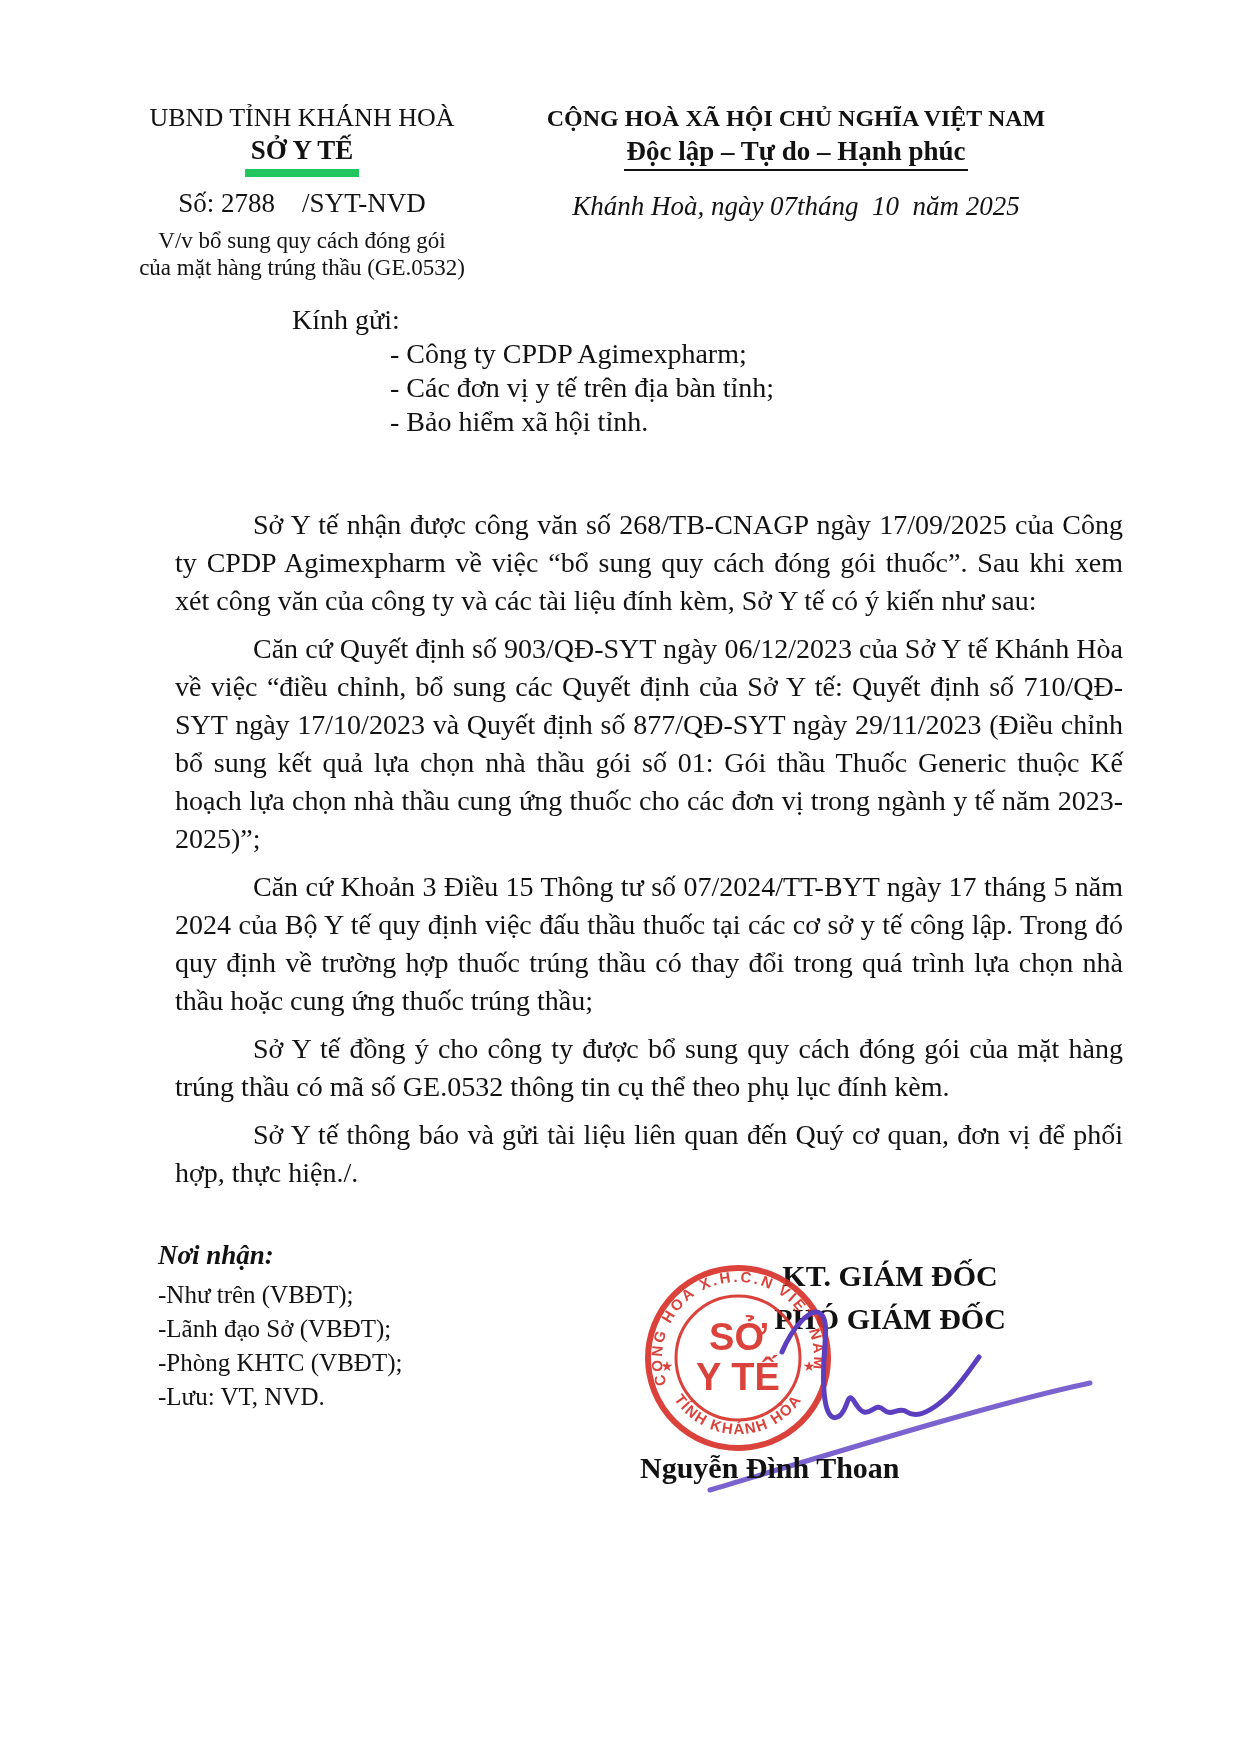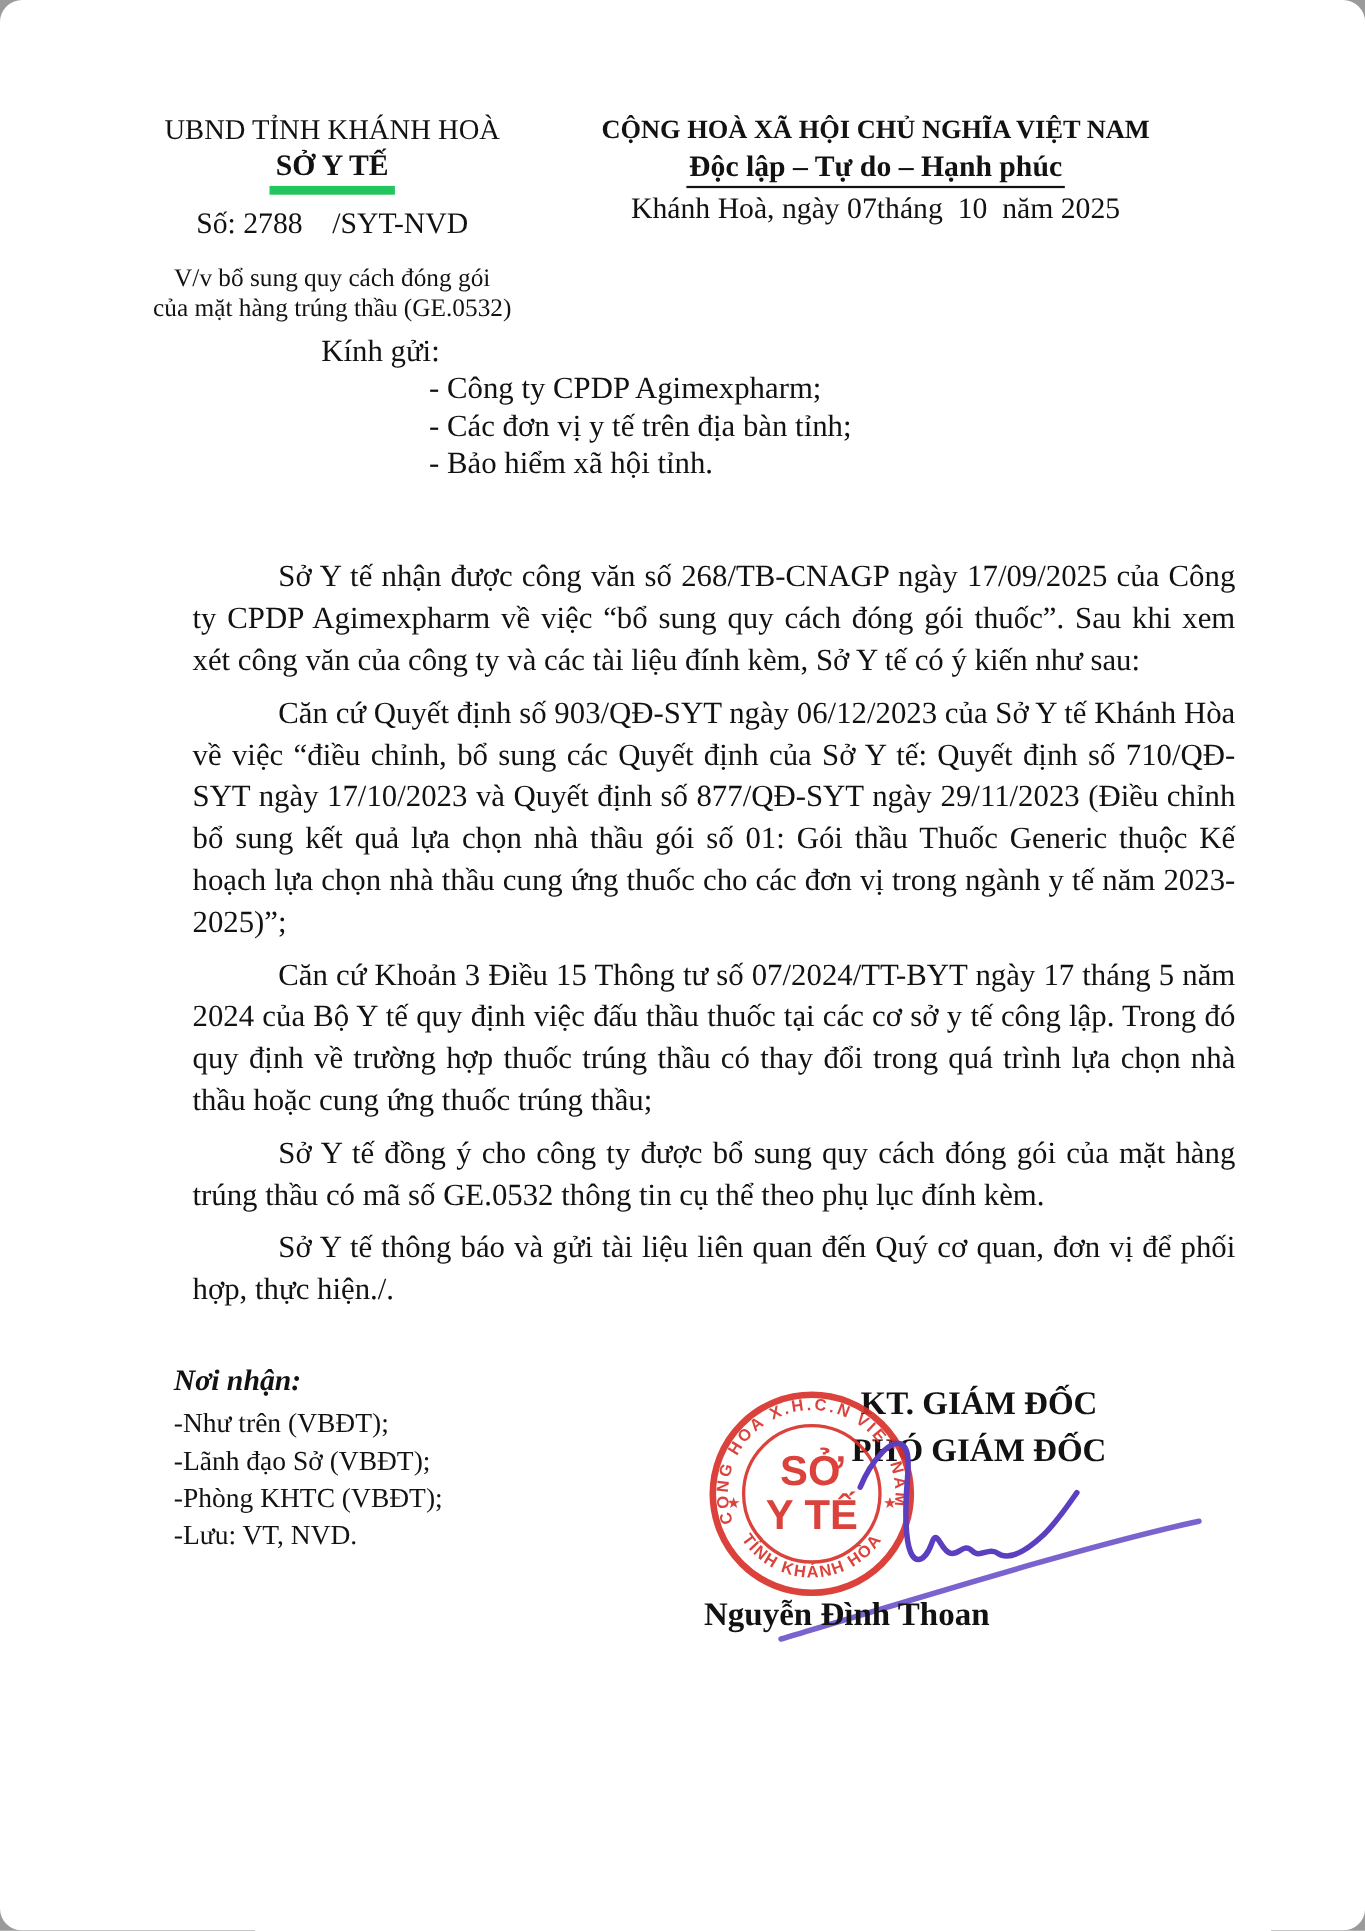--- a/index.html
+++ b/index.html
@@ -1,35 +1,34 @@
 <!DOCTYPE html>
 <html><head>
 <meta charset="utf-8">
 <style>
   html,body { margin:0; padding:0; background:#9a9a9a; }
   .page {
     position:relative; width:1241px; height:1755px; margin:0 auto;
     background:#ffffff; color:#121212;
     font-family:"Liberation Serif","DejaVu Serif",serif;
     overflow:hidden;
-    border-radius:20px;
   }
   .abs { position:absolute; }
 
   
   .header-left  { left:128px; top:103px; width:348px; text-align:center; }
   .header-right { left:532px; top:103px; width:528px; text-align:center; }
   .hl-org    { font-size:26px; line-height:30px; }
   .hl-dept   { font-size:27px; line-height:31px; font-weight:bold; margin-top:2px; }
   .hl-num    { font-size:27px; line-height:31px; margin-top:11px; white-space:pre; }
   .hl-subj   { font-size:23px; line-height:27px; }
-  .hl-subj.first { margin-top:20px; }
+  .hl-subj.first { margin-top:8px; }
   .hr-nation { font-size:24px; line-height:30px; font-weight:bold; }
   .hr-motto  { font-size:27px; line-height:31px; font-weight:bold; margin-top:3px; }
-  .hr-date   { font-size:27px; line-height:31px; margin-top:3px; white-space:pre; }
+  .hr-date   { font-size:27px; line-height:31px; font-style:italic; margin-top:20px; white-space:pre; }
   .u  { display:inline-block; border-bottom:8px solid #22c55e; padding:0 6px 3px 6px; }
   .u2 { display:inline-block; border-bottom:2px solid #121212; padding:0 2px 2px 2px; }
 
   
   .salute-label { left:292px; top:303px; font-size:28px; line-height:34px; }
   .salute-list  { left:390px; top:337px; font-size:28px; line-height:34px; }
 
   
   .body-text { left:175px; top:506px; width:948px; }
   .body-text p {

